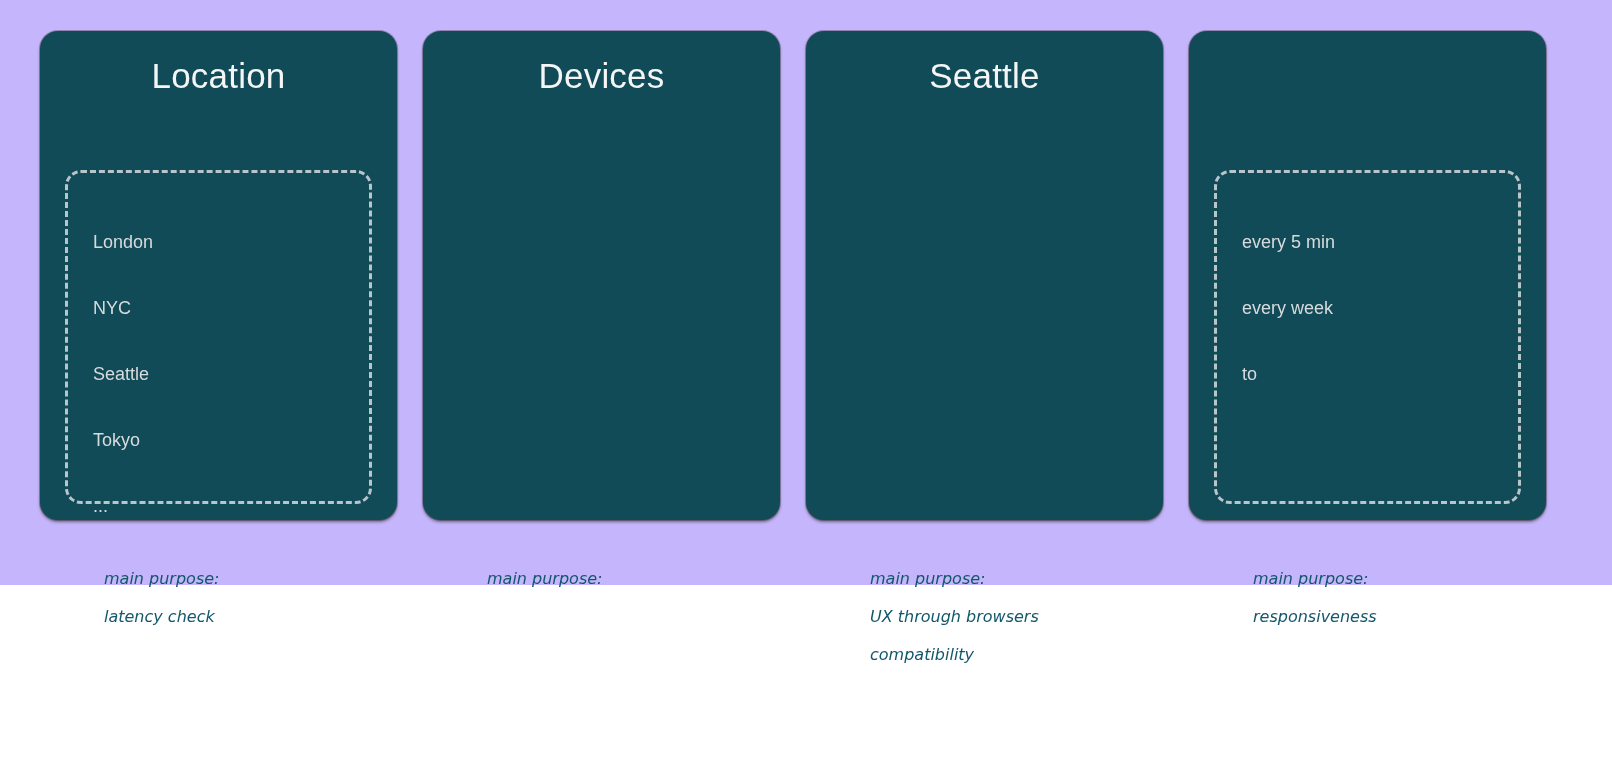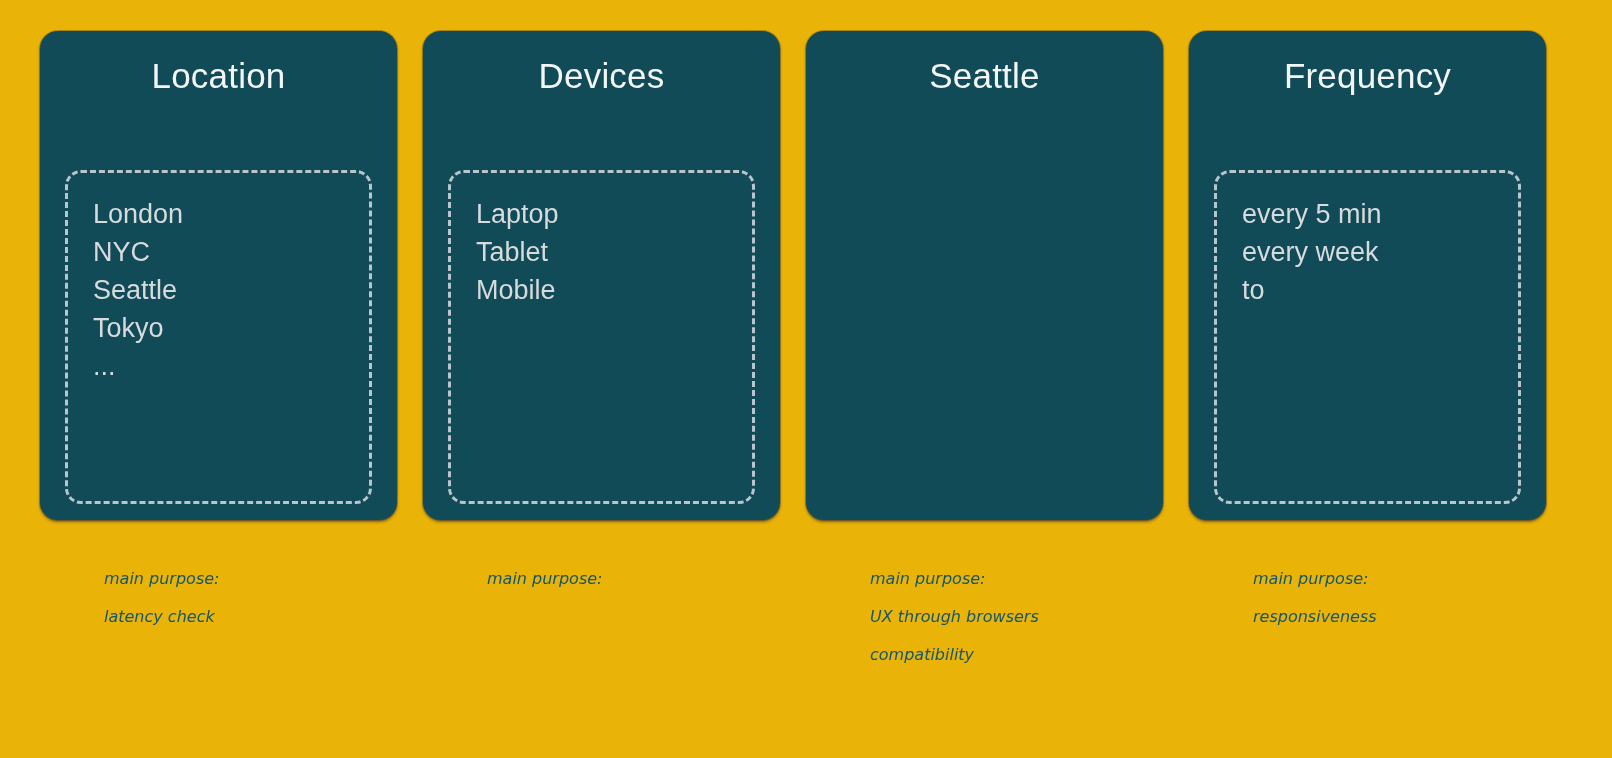--- a/index.html
+++ b/index.html
@@ -10,22 +10,22 @@
   body {
     width: 1612px;
     height: 758px;
     font-family: "Liberation Sans", sans-serif;
     overflow: hidden;
   }
 
   .board {
     position: relative;
     width: 1612px;
-    height: 758px;
-    background: #eab308;
+    height: 585px;
+    background: #c4b5fd;
   }
 
   .cards-row {
     position: absolute;
     left: 40px;
     top: 31px;
     display: flex;
     flex-direction: row;
     gap: 26px;
   }
@@ -73,25 +73,26 @@
     padding: 22px 0 0 25px;
   }
 
   .item-list {
     margin: 0;
     padding: 0;
     list-style: none;
   }
 
   .item-list li {
-    font-size: 27px;
+    font-size: 18px;
     line-height: 38px;
     color: #d7dbdd;
     font-weight: 400;
     white-space: nowrap;
+    margin-top: 28px;
   }
 
   .caption {
     margin-top: 40px;
     margin-left: 64px;
     font-style: italic;
     font-size: 16px;
     line-height: 38px;
     color: #13576a;
     font-family: "DejaVu Sans", sans-serif;
@@ -122,47 +123,39 @@
       </div>
       <div class="caption">
         <div class="caption-line">main purpose:</div>
         <div class="caption-line">latency check</div>
       </div>
     </div>
 
     <div class="column">
       <div class="card">
         <div class="card-title">Devices</div>
-        <div class="dashed-box">
-          <ul class="item-list">
-            <li>Laptop</li>
-            <li>Tablet</li>
-            <li>Mobile</li>
-          </ul>
-        </div>
       </div>
       <div class="caption">
         <div class="caption-line">main purpose:</div>
       </div>
     </div>
 
     <div class="column">
       <div class="card">
         <div class="card-title">Seattle</div>
       </div>
       <div class="caption">
         <div class="caption-line">main purpose:</div>
         <div class="caption-line">UX through browsers</div>
         <div class="caption-line">compatibility</div>
       </div>
     </div>
 
     <div class="column">
       <div class="card">
-        <div class="card-title">Frequency</div>
         <div class="dashed-box">
           <ul class="item-list">
             <li>every 5 min</li>
             <li>every week</li>
             <li>to</li>
           </ul>
         </div>
       </div>
       <div class="caption">
         <div class="caption-line">main purpose:</div>

